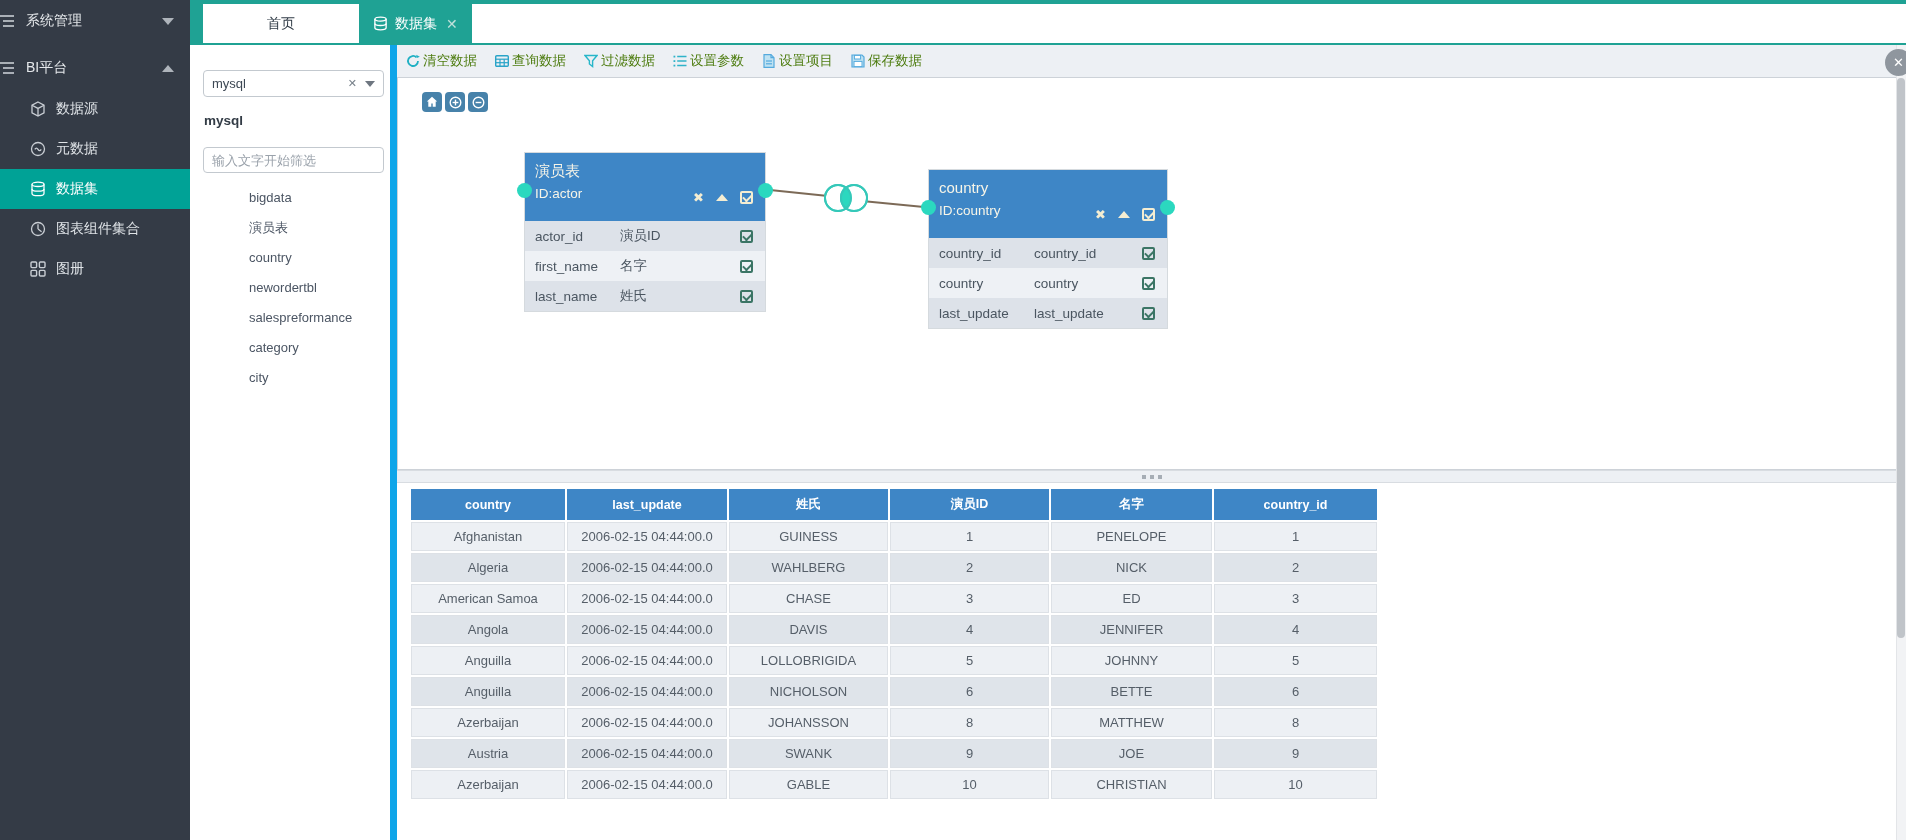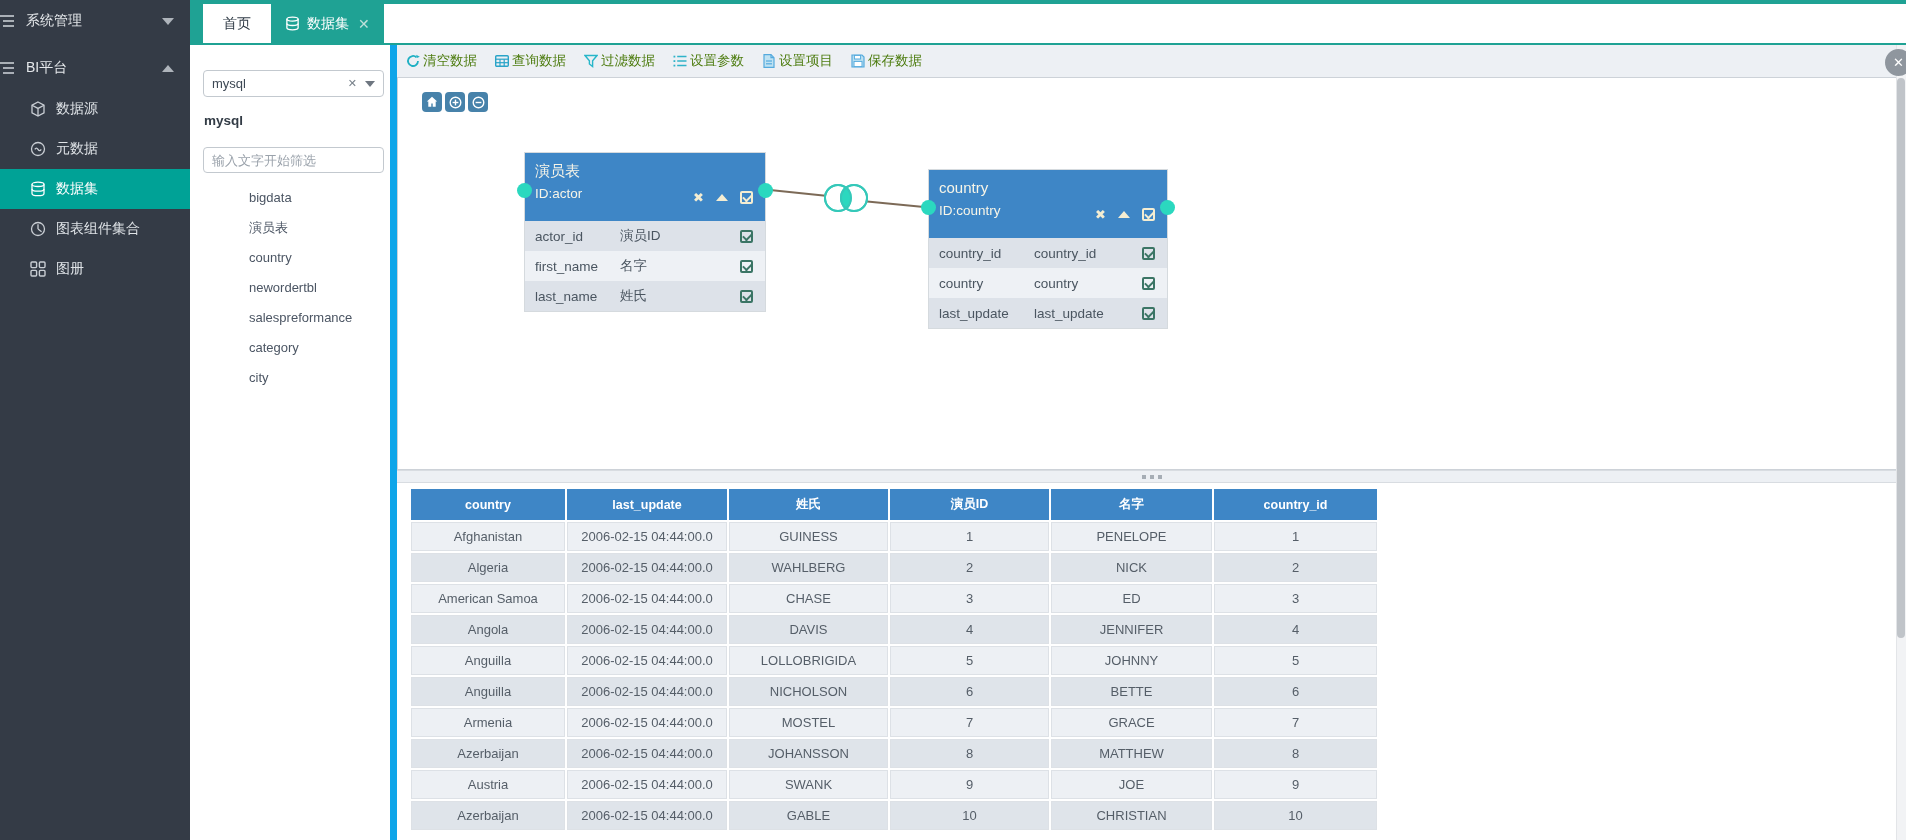--- a/index.html
+++ b/index.html
@@ -14,21 +14,21 @@
   .caret-up { width:0; height:0; border-left:6px solid transparent; border-right:6px solid transparent; border-bottom:7px solid #aeb4bb; }
   .side-group2 { margin-top:5px; }
   .side-sub { display:flex; align-items:center; height:40px; padding-left:30px; color:#dfe3e7; font-size:14px; cursor:pointer; }
   .side-sub.active { background:#00a296; color:#fff; }
   .side-sub .ico, .side-row .ico { margin-right:10px; display:inline-flex; color:#c9cED4; }
   .side-sub.active .ico { color:#fff; }
 
   
   .tabbar { position:absolute; left:190px; top:0; width:1716px; height:45px; background:#fff; border-top:4px solid #1fa294; border-bottom:2px solid #1fa294; display:flex; }
   .tab-lead { width:13px; height:100%; background:#1fa294; }
-  .tab { display:flex; align-items:center; justify-content:center; padding:0 20px; font-size:14px; color:#2f3a45; cursor:pointer; }
+  .tab { display:flex; align-items:center; justify-content:center; padding:0 20px; font-size:14px; color:#2f3a45; cursor:pointer;margin-left:44px; }
   .tab.active { background:#1fa294; color:#fff; padding:0 14px; gap:7px; }
   .tab-close { color:#bfe0da; font-size:14px; margin-left:2px; cursor:pointer; }
 
   
   .tree { position:absolute; left:190px; top:45px; width:207px; height:795px; background:#fff; border-right:7px solid #0ea5e9; z-index:4; }
   .src-select { position:absolute; left:13px; top:25px; width:181px; height:27px; border:1px solid #c3c9cf; border-radius:4px; background:#fff; display:flex; align-items:center; padding:0 8px; cursor:pointer; }
   .src-select .val { flex:1; color:#3d4854; }
   .src-clear { color:#77808a; font-size:11px; margin-right:8px; cursor:pointer; }
   .tree-group { position:absolute; left:14px; top:68px; font-weight:bold; font-size:13.5px; color:#333c46; }
   .tree-filter { position:absolute; left:13px; top:102px; width:181px; height:26px; border:1px solid #c3c9cf; border-radius:4px; padding:0 8px; font-size:13px; color:#3d4854; font-family:inherit; }
@@ -442,28 +442,20 @@
         </tr>
         <tr>
           <td>Anguilla</td>
             <td>2006-02-15 04:44:00.0</td>
             <td>NICHOLSON</td>
             <td>6</td>
             <td>BETTE</td>
             <td>6</td>
         </tr>
         <tr>
-          <td>Armenia</td>
-            <td>2006-02-15 04:44:00.0</td>
-            <td>MOSTEL</td>
-            <td>7</td>
-            <td>GRACE</td>
-            <td>7</td>
-        </tr>
-        <tr>
           <td>Azerbaijan</td>
             <td>2006-02-15 04:44:00.0</td>
             <td>JOHANSSON</td>
             <td>8</td>
             <td>MATTHEW</td>
             <td>8</td>
         </tr>
         <tr>
           <td>Austria</td>
             <td>2006-02-15 04:44:00.0</td>

